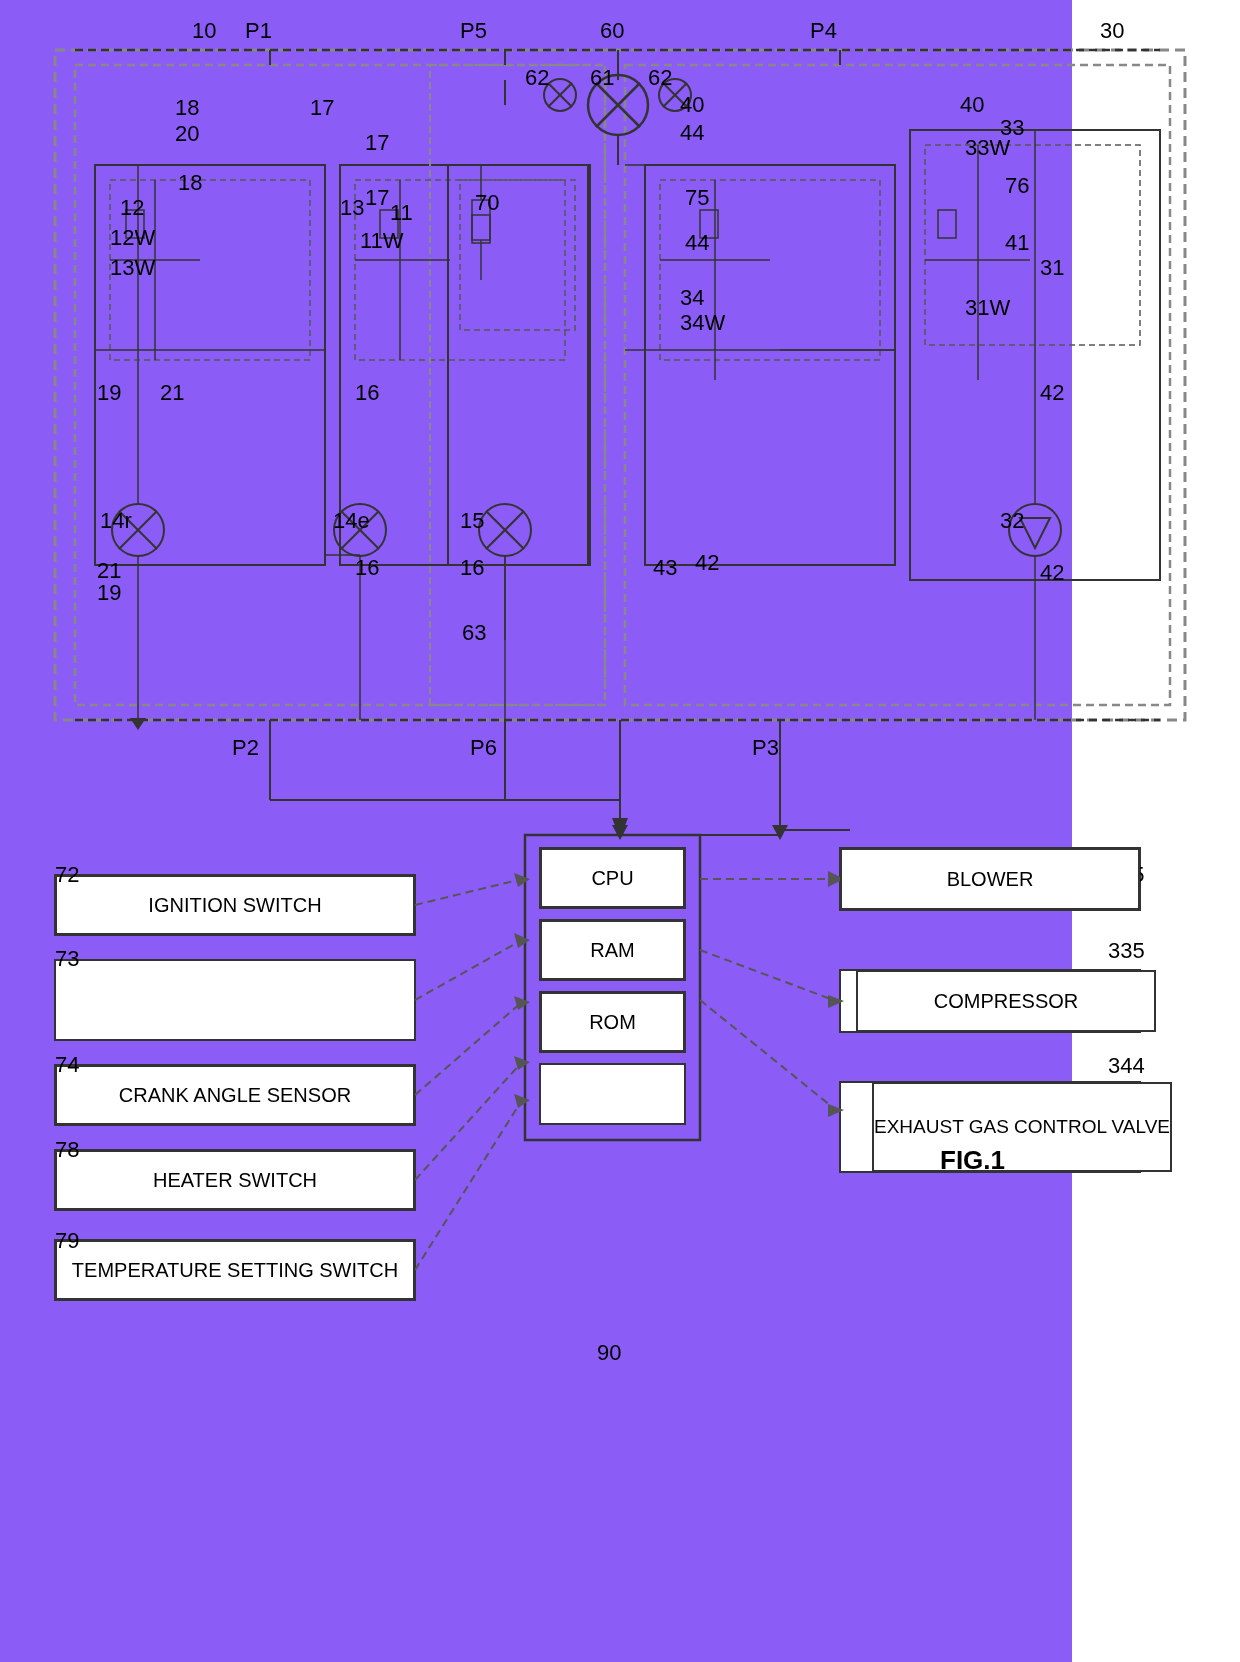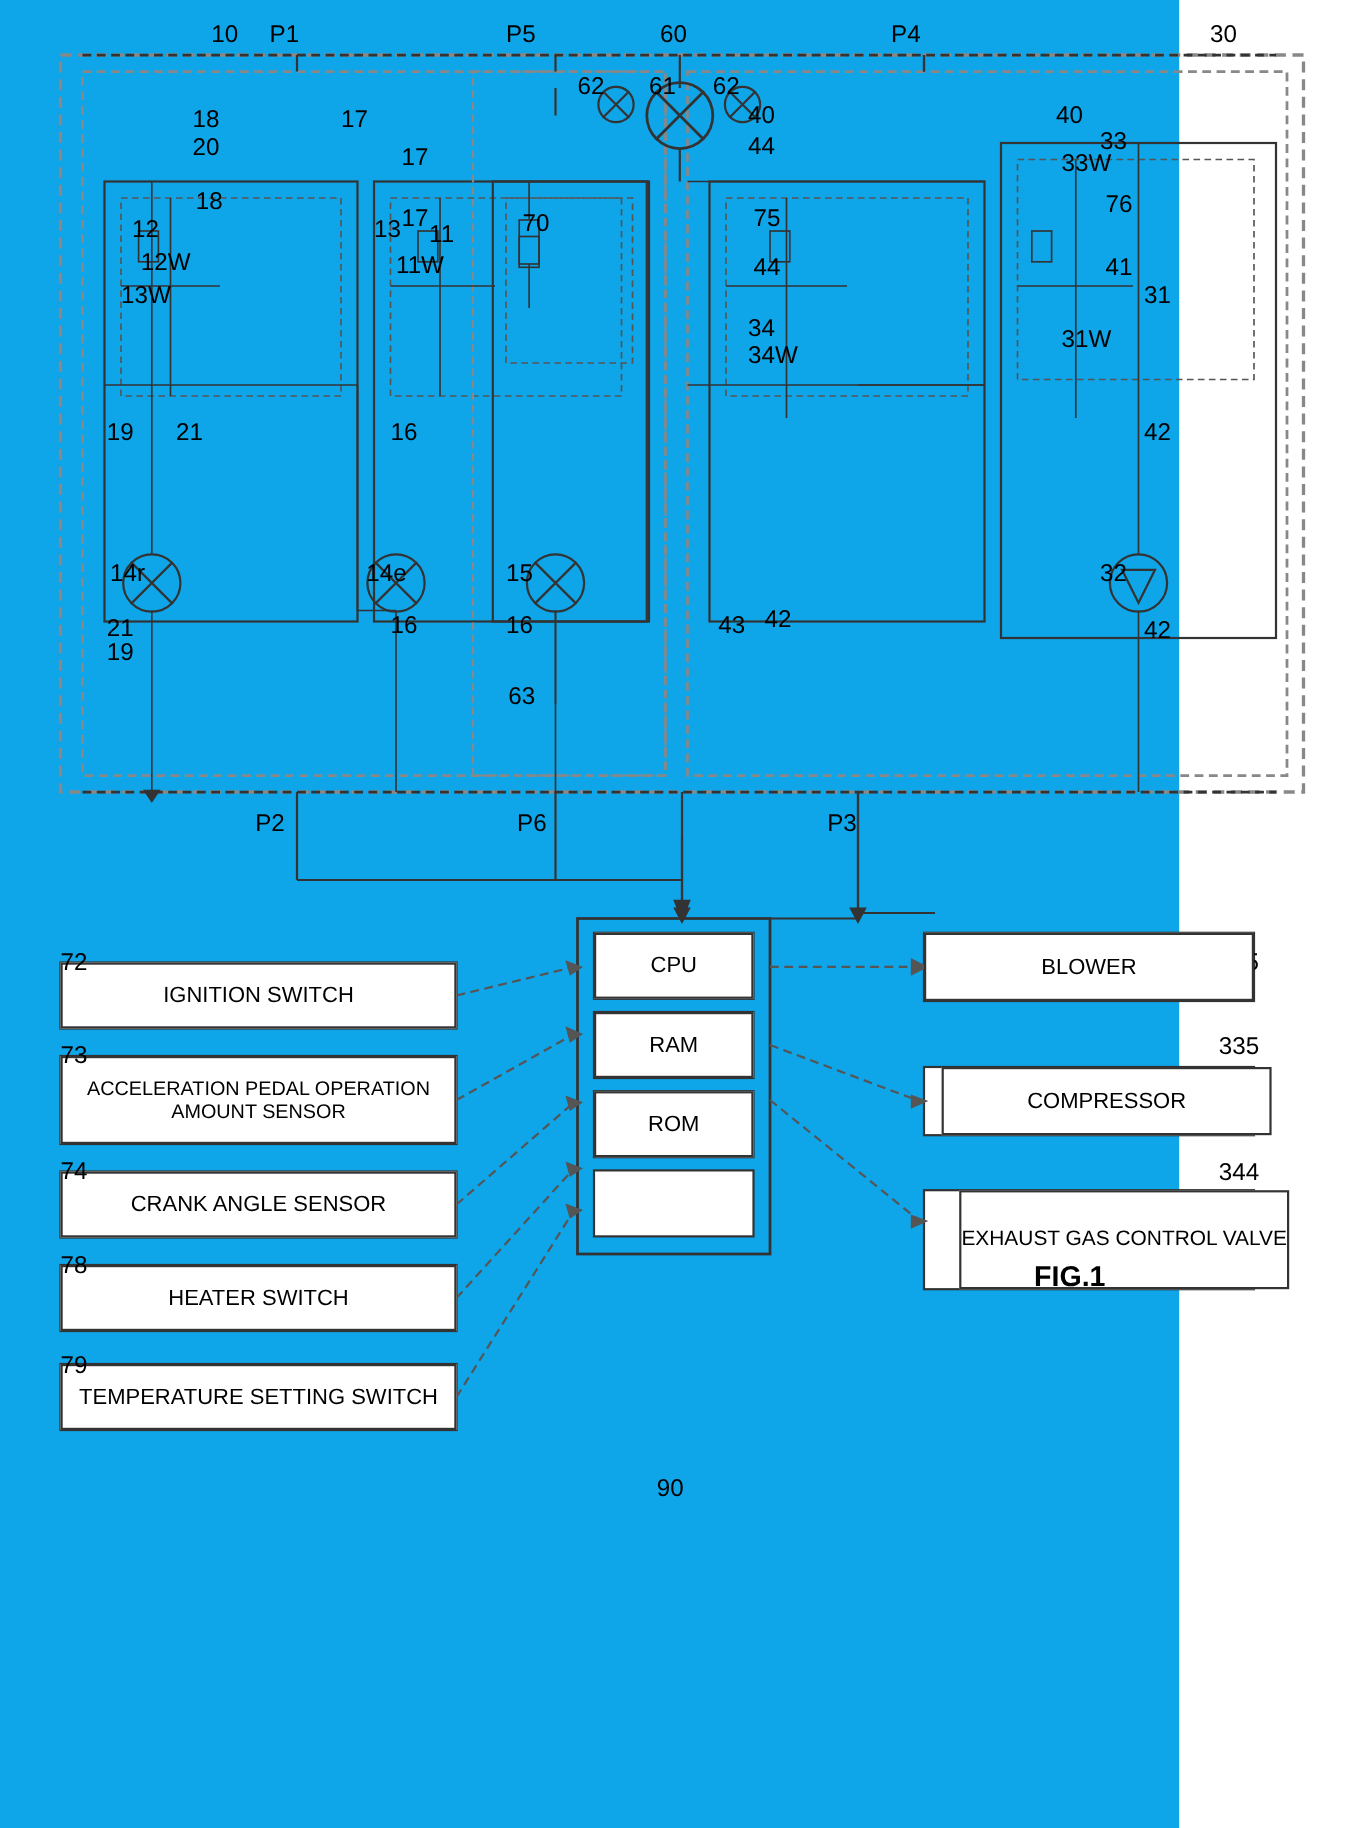--- a/index.html
+++ b/index.html
@@ -8,21 +8,21 @@
       font-family: Arial, sans-serif;
       width: 1240px;
       min-height: 1662px;
       position: relative;
       overflow: hidden;
     }
     .diagram-container {
       position: relative;
       width: 1072px;
       height: 1662px;
-      background: #0ea5e9;
+      background: #8b5cf6;
     }
     .label {
       position: absolute;
       font-size: 22px;
       font-weight: normal;
       color: #000;
     }
     .label-bold {
       position: absolute;
       font-size: 26px;
@@ -268,21 +268,21 @@
 <div class="label" style="top:310px; left:680px;">34W</div>
 <div class="label" style="top:295px; left:965px;">31W</div>
 <div class="label" style="top:380px; left:1040px;">42</div>
 <div class="label" style="top:560px; left:1040px;">42</div>
 <div class="label" style="top:550px; left:695px;">42</div>
 <div class="label" style="top:555px; left:653px;">43</div>
 <div class="label" style="top:508px; left:1000px;">32</div>
 
 <div class="label" style="top:170px; left:178px;">18</div>
 <div class="label" style="top:195px; left:120px;">12</div>
-<div class="label" style="top:225px; left:110px;margin-left:18px;">12W</div>
+<div class="label" style="top:225px; left:110px;">12W</div>
 <div class="label" style="top:255px; left:110px;">13W</div>
 <div class="label" style="top:195px; left:340px;">13</div>
 <div class="label" style="top:200px; left:390px;">11</div>
 <div class="label" style="top:228px; left:360px;">11W</div>
 <div class="label" style="top:380px; left:355px;">16</div>
 <div class="label" style="top:555px; left:355px;">16</div>
 <div class="label" style="top:555px; left:460px;">16</div>
 <div class="label" style="top:380px; left:97px;">19</div>
 <div class="label" style="top:380px; left:160px;">21</div>
 <div class="label" style="top:558px; left:97px;">21</div>
@@ -314,24 +314,20 @@
   <span>COMPRESSOR</span>
 </div>
 <div class="comp-box" style="left:872px; top:1082px; width:300px; height:90px; font-size:19px;">
   <span>EXHAUST GAS
 CONTROL VALVE</span>
 </div>
 
 <div class="comp-box" style="left:55px; top:875px; width:360px; height:60px;">
   <span>IGNITION SWITCH</span>
 </div>
-<div class="comp-box" style="left:55px; top:960px; width:360px; height:80px; font-size:18px;">
-  <span>ACCELERATION PEDAL
-OPERATION AMOUNT SENSOR</span>
-</div>
 <div class="comp-box" style="left:55px; top:1065px; width:360px; height:60px;">
   <span>CRANK ANGLE SENSOR</span>
 </div>
 <div class="comp-box" style="left:55px; top:1150px; width:360px; height:60px;">
   <span>HEATER SWITCH</span>
 </div>
 <div class="comp-box" style="left:55px; top:1240px; width:360px; height:60px;">
   <span>TEMPERATURE SETTING SWITCH</span>
 </div>
 

